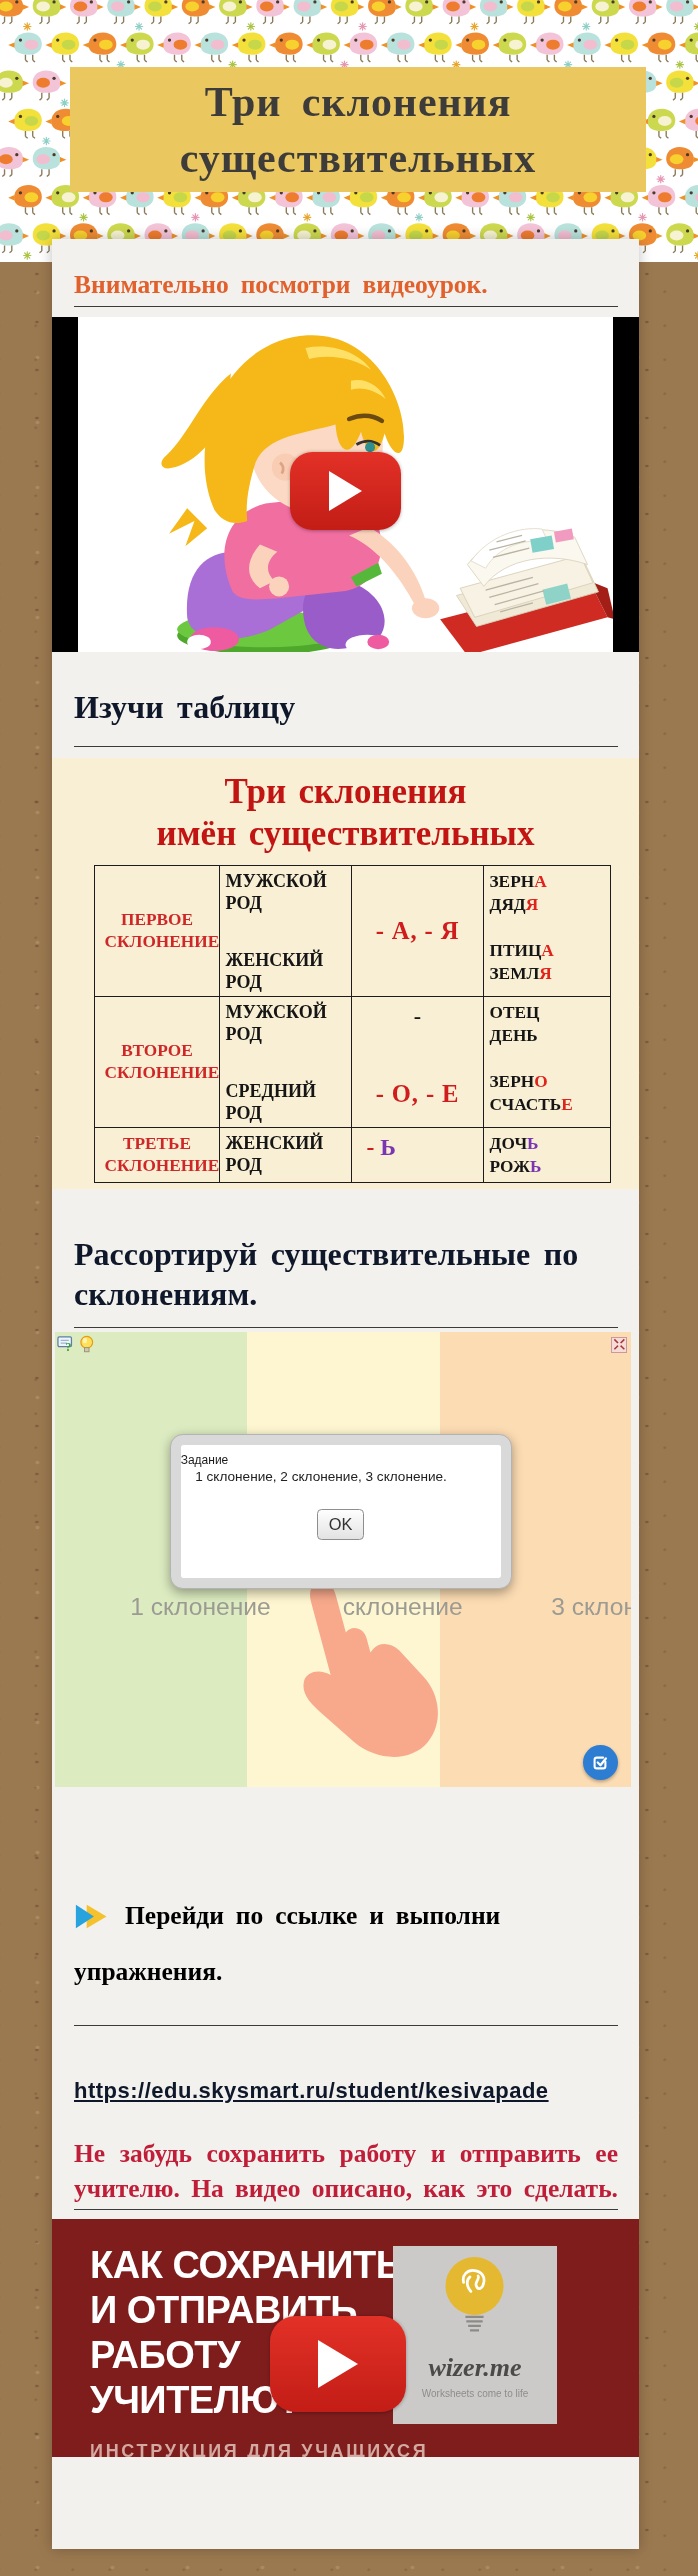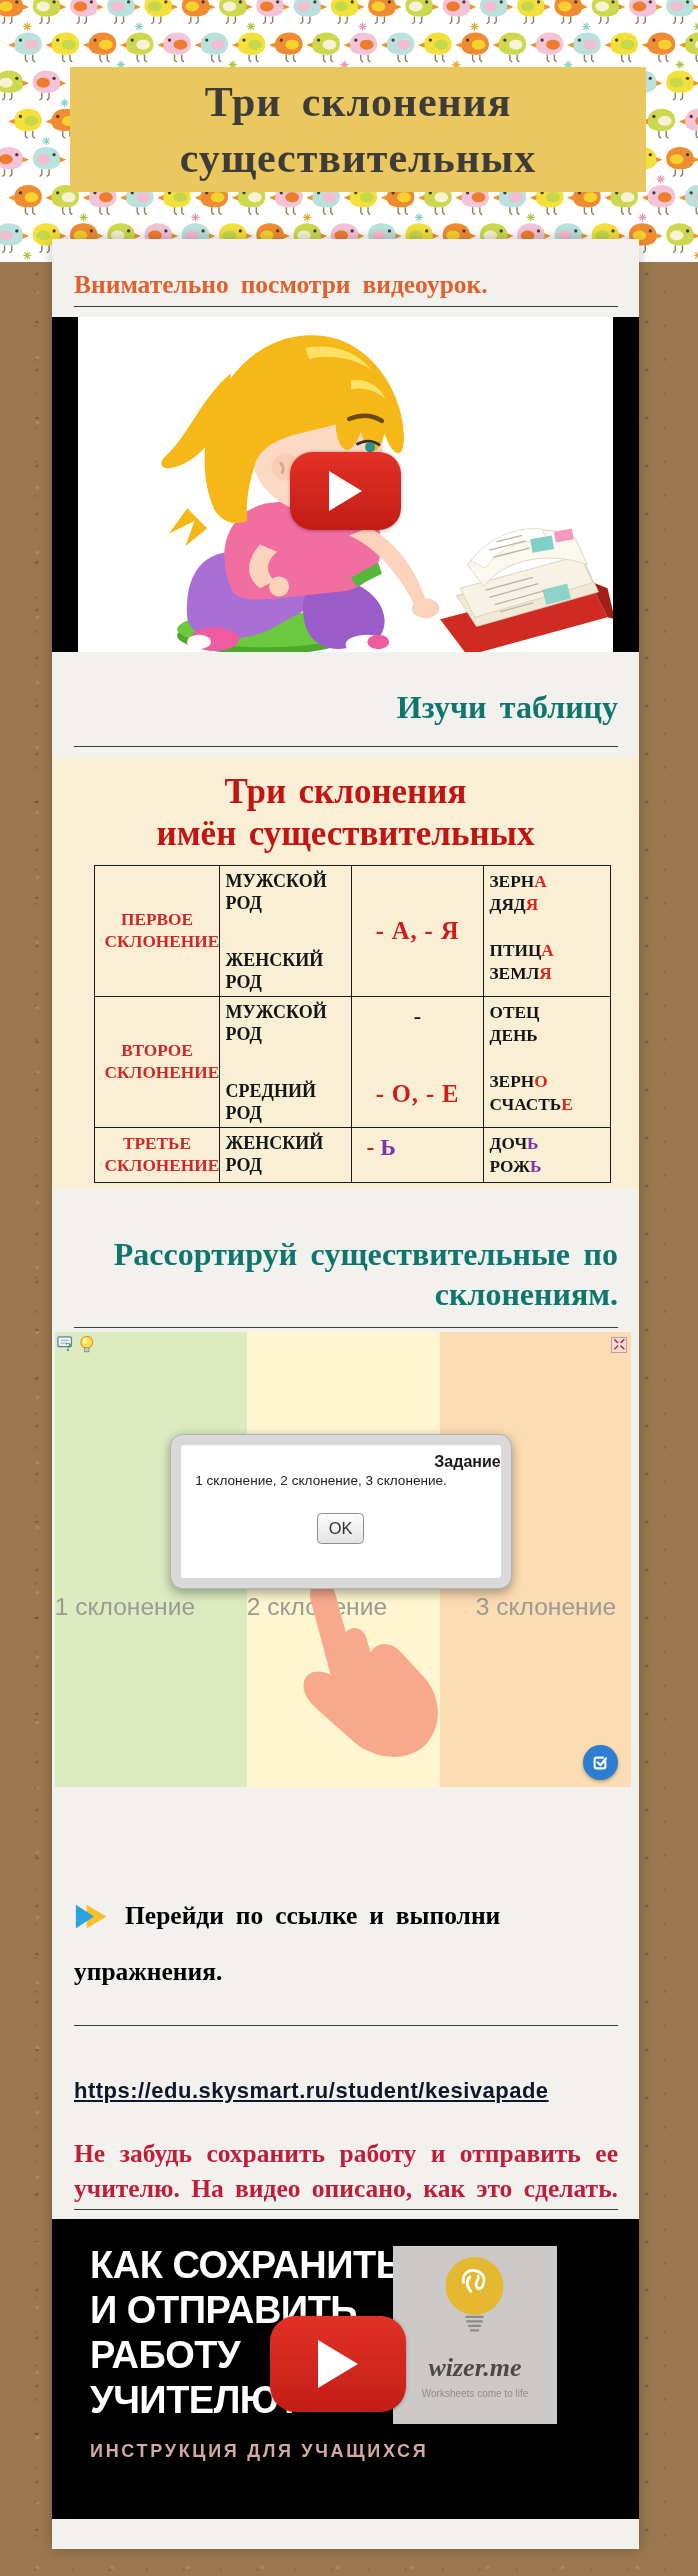--- a/index.html
+++ b/index.html
@@ -17,21 +17,21 @@
   .hdr{position:absolute;left:0;top:0;width:698px;height:262px;background:#fff;overflow:hidden;z-index:1;}
   #bird-pattern{position:absolute;left:0;top:0;width:698px;height:262px;}
   .title-box{position:absolute;left:70px;top:67px;width:576px;height:125px;background:#eac75f;z-index:2;
     display:flex;flex-direction:column;justify-content:center;text-align:center;}
   .title-line{font:700 42px "Liberation Serif",serif;color:#3d3c3a;line-height:56px;letter-spacing:0.9px;word-spacing:9px;}
   
   .card{position:absolute;left:52px;top:239px;width:587px;height:2310px;background:#f2f1ed;z-index:2;box-shadow:0 0 12.7px rgba(0,0,0,.25);}
   .abs{position:absolute;}
   .rule{position:absolute;left:22px;width:544px;border-top:1.8px solid #3b3b3b;height:0;}
   .h-orange{font:700 25.5px "Liberation Serif",serif;color:#e2602c;word-spacing:5.5px;}
-  .h-green{font:700 32px "Liberation Serif",serif;color:#0f766e;text-align:right;word-spacing:5.5px;}
+  .h-green{font:700 32px "Liberation Serif",serif;color:#0f172a;text-align:left;word-spacing:5.5px;}
   
   .video1{position:absolute;left:0;top:78px;width:587px;height:335px;background:#000;cursor:pointer;}
   .v1screen{position:absolute;left:26px;right:26px;top:0;bottom:0;background:#fff;overflow:hidden;}
   .playbtn{position:absolute;border-radius:22px;background:linear-gradient(#e33127,#c21d16);display:flex;align-items:center;justify-content:center;box-shadow:0 0.9px 3.6px rgba(0,0,0,.3);cursor:pointer;}
   .playtri{width:0;height:0;border-style:solid;border-color:transparent transparent transparent #fff;}
   
   .table-img{position:absolute;left:0;top:519px;width:587px;height:431px;background:#f8efd4;}
   .timg-title{margin-top:12.7px;text-align:center;font:700 35px "Liberation Serif",serif;color:#c31414;line-height:42px;word-spacing:3.6px;}
   table.decl{position:absolute;left:42px;top:107px;border-collapse:collapse;table-layout:fixed;}
   table.decl td{border:1.8px solid #1c1c1c;vertical-align:top;font-family:"Liberation Serif",serif;font-weight:700;padding:3.6px 5.5px;}
@@ -44,42 +44,42 @@
   .word{font-size:17.3px;color:#151515;line-height:23px;white-space:nowrap;}
   .tred{color:#e0231c;}
   .tpurple{color:#7a35b2;}
   .gap-top{margin-top:23.6px;}
   
   .widget{position:absolute;left:2.7px;top:1093px;width:576px;height:455px;overflow:hidden;background:#fdf6d0;}
   .wcol{position:absolute;top:0;height:455px;}
   .wcol1{left:0;width:192px;background:#dcebc0;}
   .wcol2{left:192px;width:193px;background:#fdf6d0;}
   .wcol3{left:385px;width:192px;background:#fcdcb3;}
-  .col-label{position:absolute;top:261px;width:216px;text-align:left;font:400 24.6px "Liberation Sans",sans-serif;color:#9b9b93;}
+  .col-label{position:absolute;top:261px;width:216px;text-align:right;font:400 24.6px "Liberation Sans",sans-serif;color:#9b9b93;}
   .hand{position:absolute;left:216px;top:235px;width:168px;height:227px;transform:rotate(-15deg);}
   .wdialog{position:absolute;left:115px;top:102px;width:342px;height:155px;background:#d9d9d9;border:0.9px solid #b3b3b3;border-radius:12.7px;box-shadow:0 3.6px 11px rgba(0,0,0,.35);box-sizing:border-box;padding:10px;}
   .wdialog-inner{background:#fff;border-radius:2.7px;height:100%;box-sizing:border-box;padding-top:8.2px;font-family:"Liberation Sans",sans-serif;}
-  .wd-title{text-align:right;font-weight:700;font-size:16px;color:#1a1a1a;}
+  .wd-title{text-align:left;font-weight:400;font-size:12px;color:#1a1a1a;}
   .wd-line{margin:6.4px 14.5px 0 14.5px;font-size:13.6px;color:#222;}
   .wd-line2{margin-top:1.8px;}
   .ok-btn{display:block;margin:25px auto 0 auto;width:47px;height:31px;font:400 16.4px "Liberation Sans",sans-serif;color:#333;
     background:linear-gradient(#fefefe,#e3e3e3);border:1.8px solid #8e8e8e;border-radius:4.5px;cursor:pointer;}
   .check-btn{position:absolute;left:528px;top:413px;width:35px;height:35px;border-radius:50%;background:#2d7dd2;box-shadow:0 1.8px 3.6px rgba(0,0,0,.3);display:flex;align-items:center;justify-content:center;cursor:pointer;}
   .w-icons{position:absolute;left:2.7px;top:2.7px;display:flex;gap:2.7px;}
   .expand-ic{position:absolute;left:556px;top:4.5px;width:14.5px;height:14.5px;background:#f5dcda;border:0.9px solid #c99;cursor:pointer;}
   
   .h-orange2{position:absolute;left:22px;top:1649px;width:544px;}
   .ho2-line{font:700 25.5px "Liberation Serif",serif;color:#000000;word-spacing:5.5px;line-height:56px;}
   .ho2-line1{padding-left:51px;}
   .tri-icon{position:absolute;left:0;top:14.5px;width:38px;height:27px;}
   .sky-link{position:absolute;left:22px;top:1839px;font:700 22px "Liberation Sans",sans-serif;color:#0f172a;text-decoration:underline;letter-spacing:0.5px;}
   .red-para{position:absolute;left:22px;top:1897px;width:544px;font:700 25.5px "Liberation Serif",serif;color:#c01d38;line-height:35px;}
   .red-line{text-align:justify;text-align-last:justify;}
   
-  .video2{position:absolute;left:0;top:1980px;width:587px;height:300px;background:#000000;overflow:hidden;cursor:pointer;}
+  .video2{position:absolute;left:0;top:1980px;width:587px;height:238px;background:#7f1d1d;overflow:hidden;cursor:pointer;}
   .v2-title{position:absolute;left:38px;top:23.6px;font:700 38px "Liberation Sans",sans-serif;color:#fff;line-height:45px;letter-spacing:-0.5px;}
   .v2-panel{position:absolute;left:341px;top:27px;width:164px;height:178px;background:#cccac8;}
   .wizer-name{position:absolute;left:0;top:107px;width:164px;text-align:center;font:italic 700 26px "Liberation Serif",serif;color:#4c4a48;}
   .wizer-tag{position:absolute;left:0;top:142px;width:164px;text-align:center;font:400 10px "Liberation Sans",sans-serif;color:#8f8d8b;}
   .bulb-wrap{position:absolute;left:47px;top:9px;width:69px;height:91px;}
   .v2-sub{position:absolute;left:38px;top:222px;font:700 18px "Liberation Sans",sans-serif;color:#d4a9a2;letter-spacing:2.7px;}
   .v2play{left:218px;top:97px;width:136px;height:96px;border-radius:25.5px;}
   .v1play{left:238px;top:135px;width:111px;height:78px;border-radius:22px;}
 </style>
 </head>

